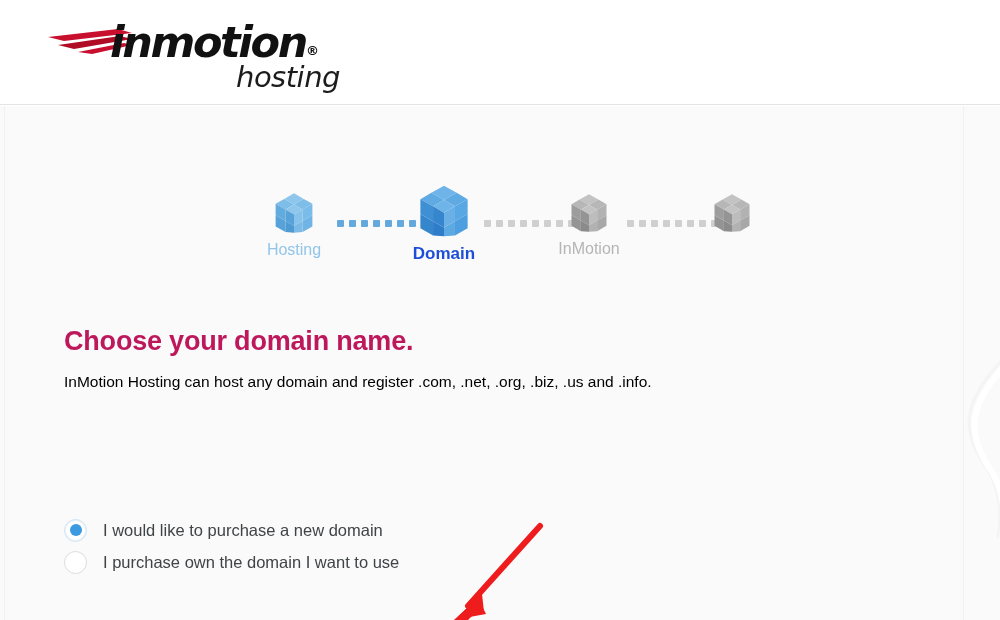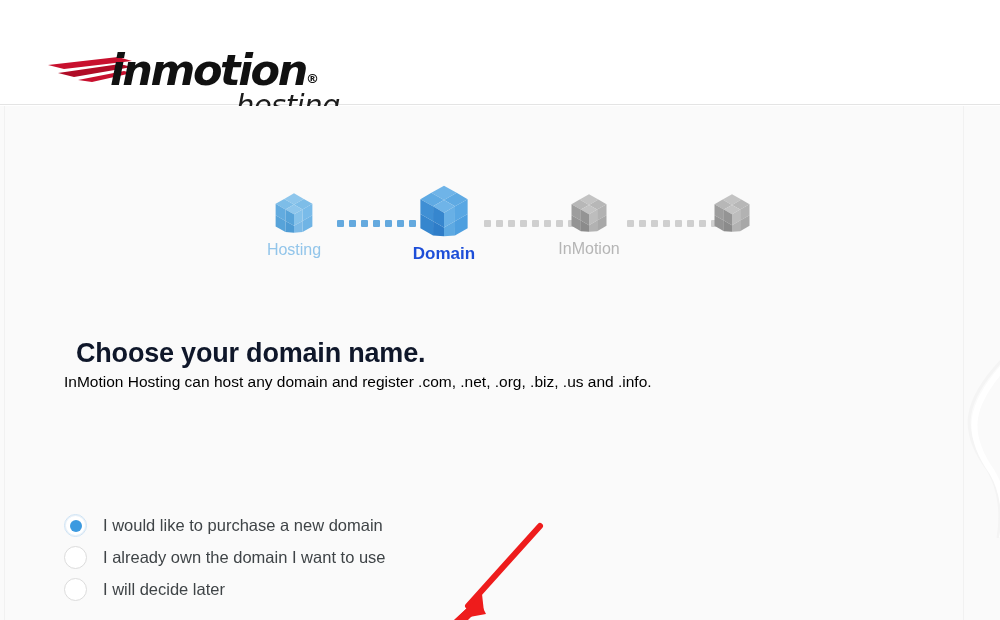--- a/index.html
+++ b/index.html
@@ -34,21 +34,20 @@
     border-bottom: 1px solid #e4e4e4;
     box-sizing: border-box;
   }
 
   .logo {
     position: absolute;
     left: 48px;
     top: 16px;
     width: 300px;
     height: 76px;
-    margin-top: 28px;
   }
   .logo-swoosh {
     position: absolute;
     left: 0;
     top: 12px;
     width: 84px;
     height: 26px;
   }
   .logo-wordmark {
     position: absolute;
@@ -170,24 +169,24 @@
   .connector.gray i { background: #cfcfcf; }
   .connector-1 { left: 85px;  }
   .connector-2 { left: 232px; }
   .connector-3 { left: 375px; }
 
   
   .headline {
     position: absolute;
     left: 64px;
     top: 218px;
-    margin: 12px;
+    margin: 0;
     font-size: 27px;
     font-weight: bold;
-    color: #0f172a;
+    color: #be185d;
     letter-spacing: -0.2px;
     line-height: 34px;
     white-space: nowrap;
   }
   .subline {
     position: absolute;
     left: 64px;
     top: 265px;
     margin: 0;
     font-size: 15.5px;
@@ -200,21 +199,21 @@
   .radio-group {
     position: absolute;
     left: 64px;
     top: 408px;
     width: 520px;
   }
   .radio-row {
     position: relative;
     height: 32px;
     display: flex;
-    align-items: flex-start;
+    align-items: center;
   }
   .radio {
     position: relative;
     width: 23px;
     height: 23px;
     border-radius: 50%;
     background: #ffffff;
     border: 1px solid #dcdcdc;
     box-sizing: border-box;
     flex: 0 0 auto;
@@ -400,27 +399,23 @@
 
     <div class="radio-group">
 
       <div class="radio-row">
         <span class="radio checked"></span>
         <span class="radio-label">I would like to purchase a new domain</span>
       </div>
 
       <div class="radio-row">
         <span class="radio"></span>
-        <span class="radio-label">I already own the domain I want to use</span>
-      </div>
-
-      <div class="radio-row">
-        <span class="radio"></span>
-        <span class="radio-label">I will decide later</span>
-      </div>
+        <span class="radio-label">I purchase own the domain I want to use</span>
+      </div>
+
 
     </div>
 
     <svg class="annotation-arrow" viewBox="0 0 120 110">
       <path d="M106 6 L34 86" stroke="#ee1c1c" stroke-width="6" stroke-linecap="round" fill="none"></path>
       <polygon points="18,102 48,74 50,92 38,96 34,100" fill="#ee1c1c"></polygon>
       <polygon points="18,102 44,78 52,94 30,98" fill="#ee1c1c"></polygon>
     </svg>
 
   </div>

